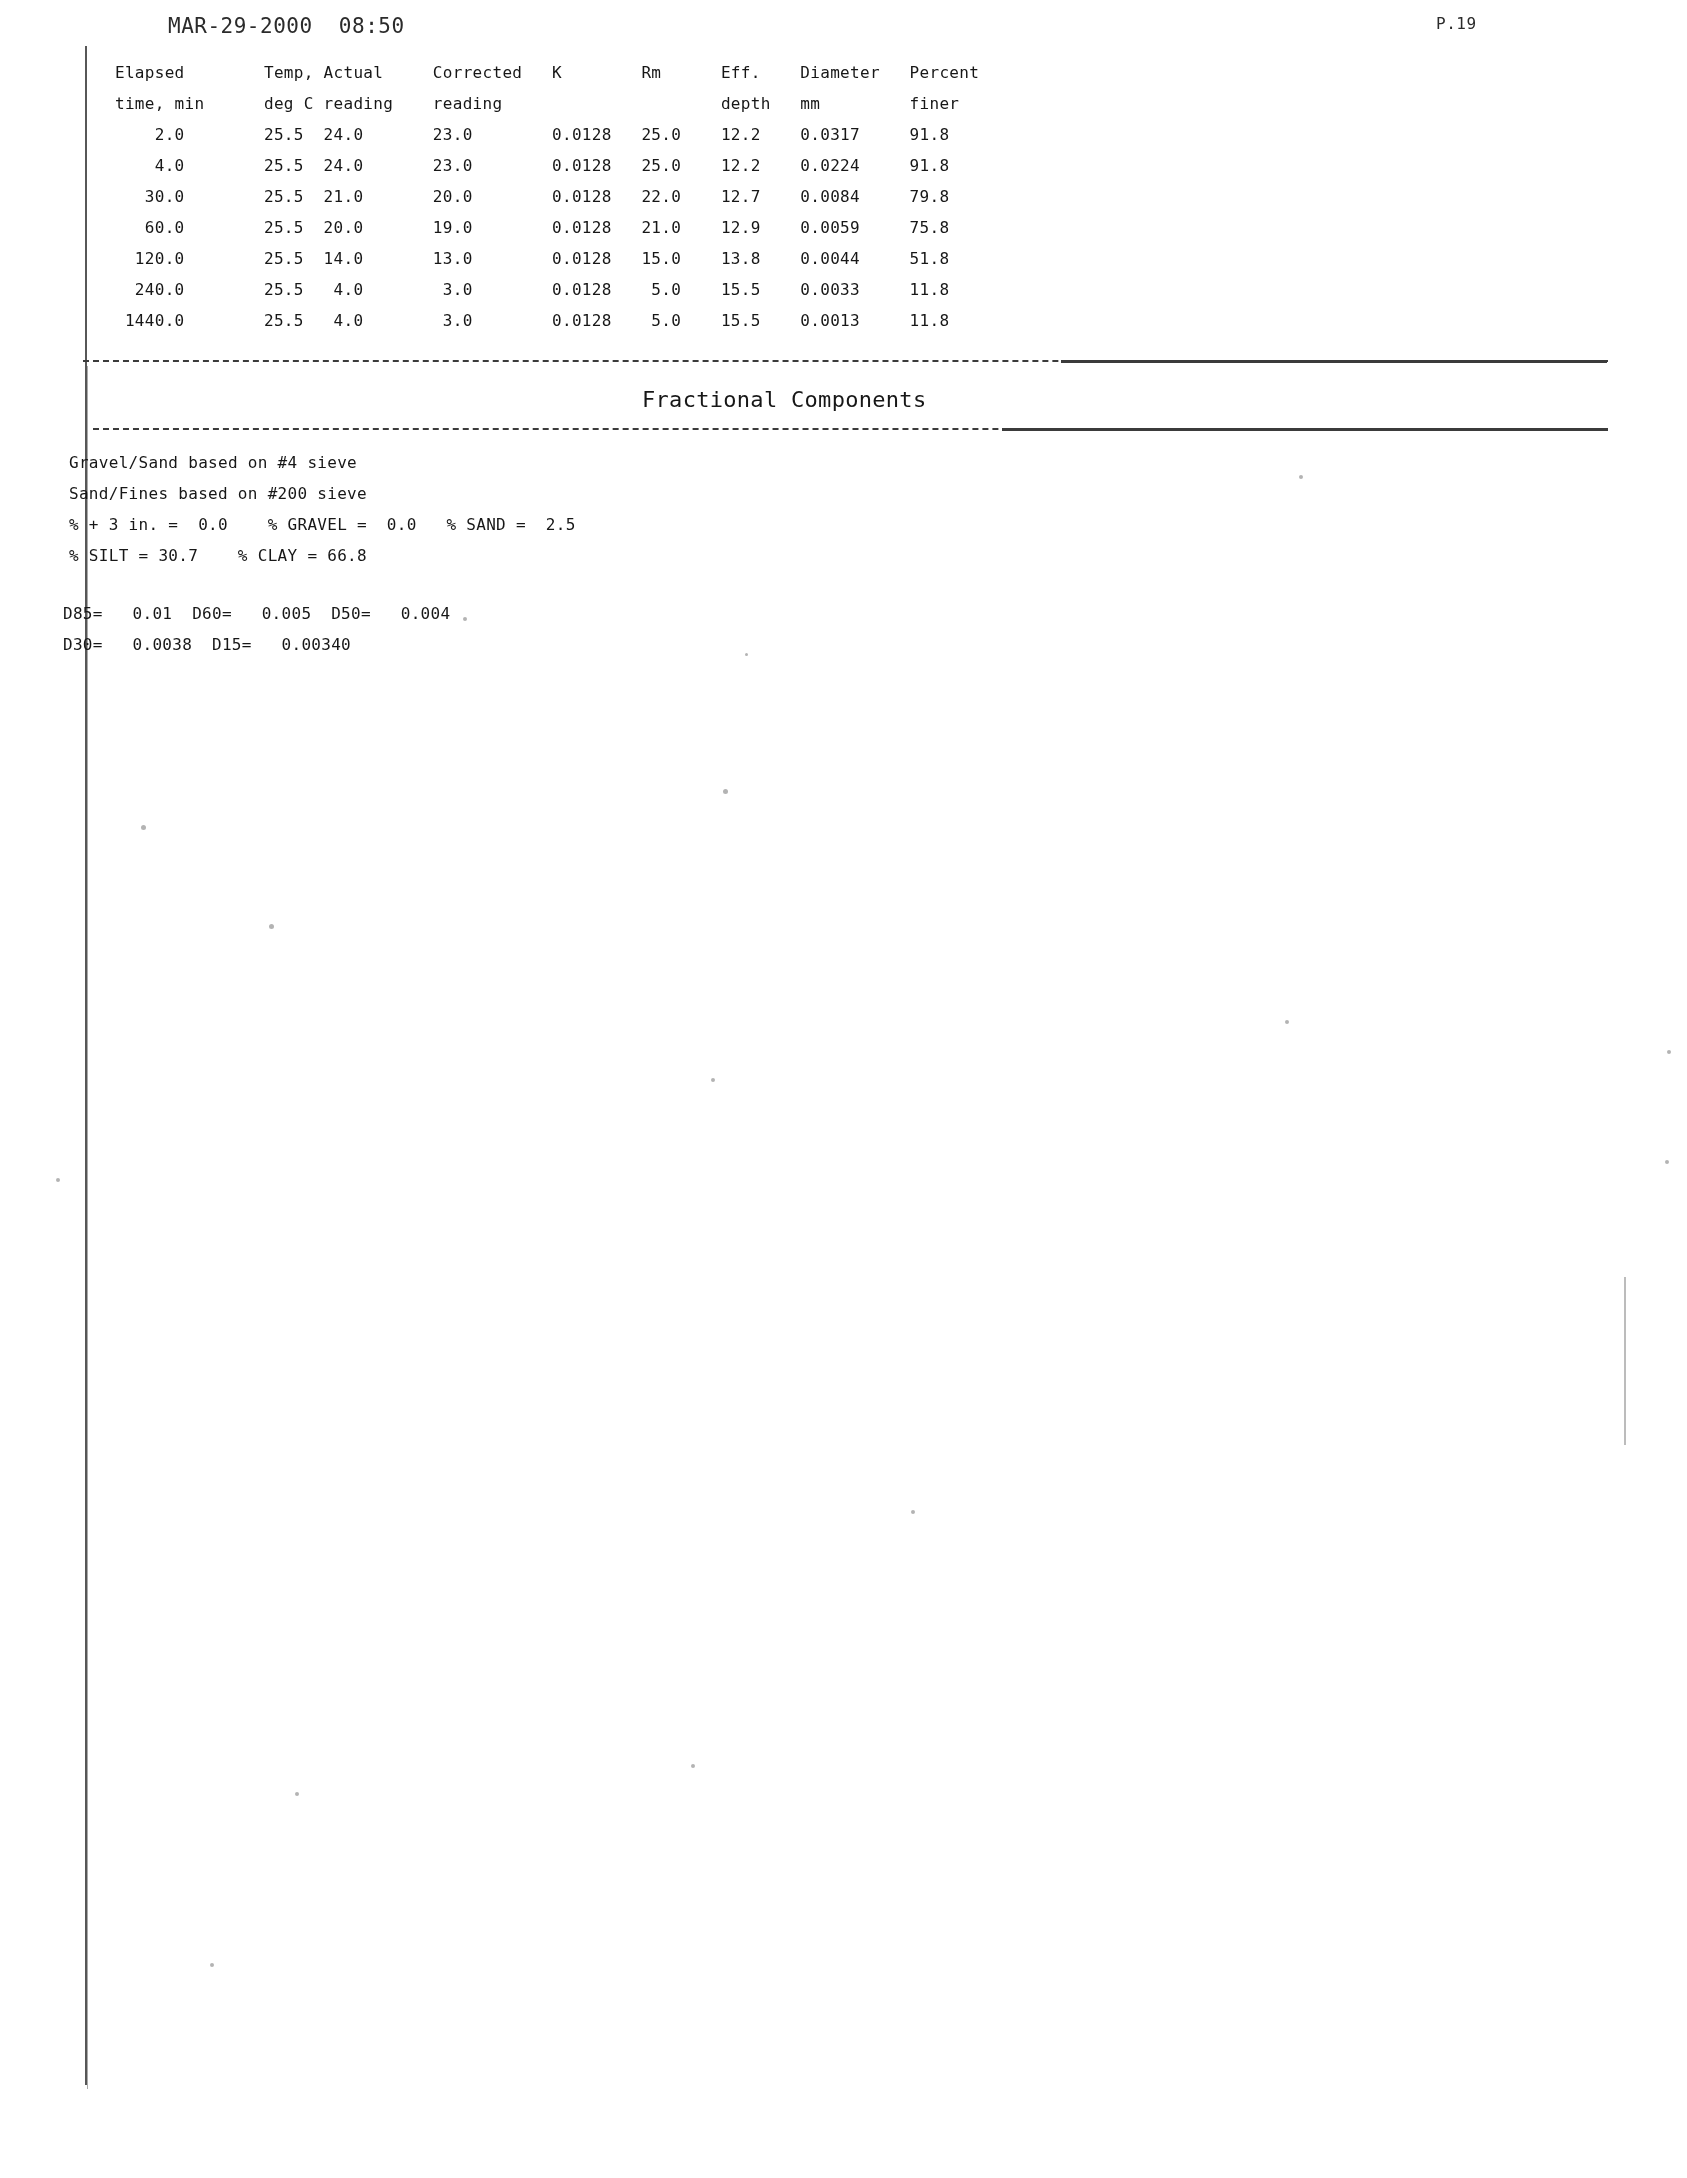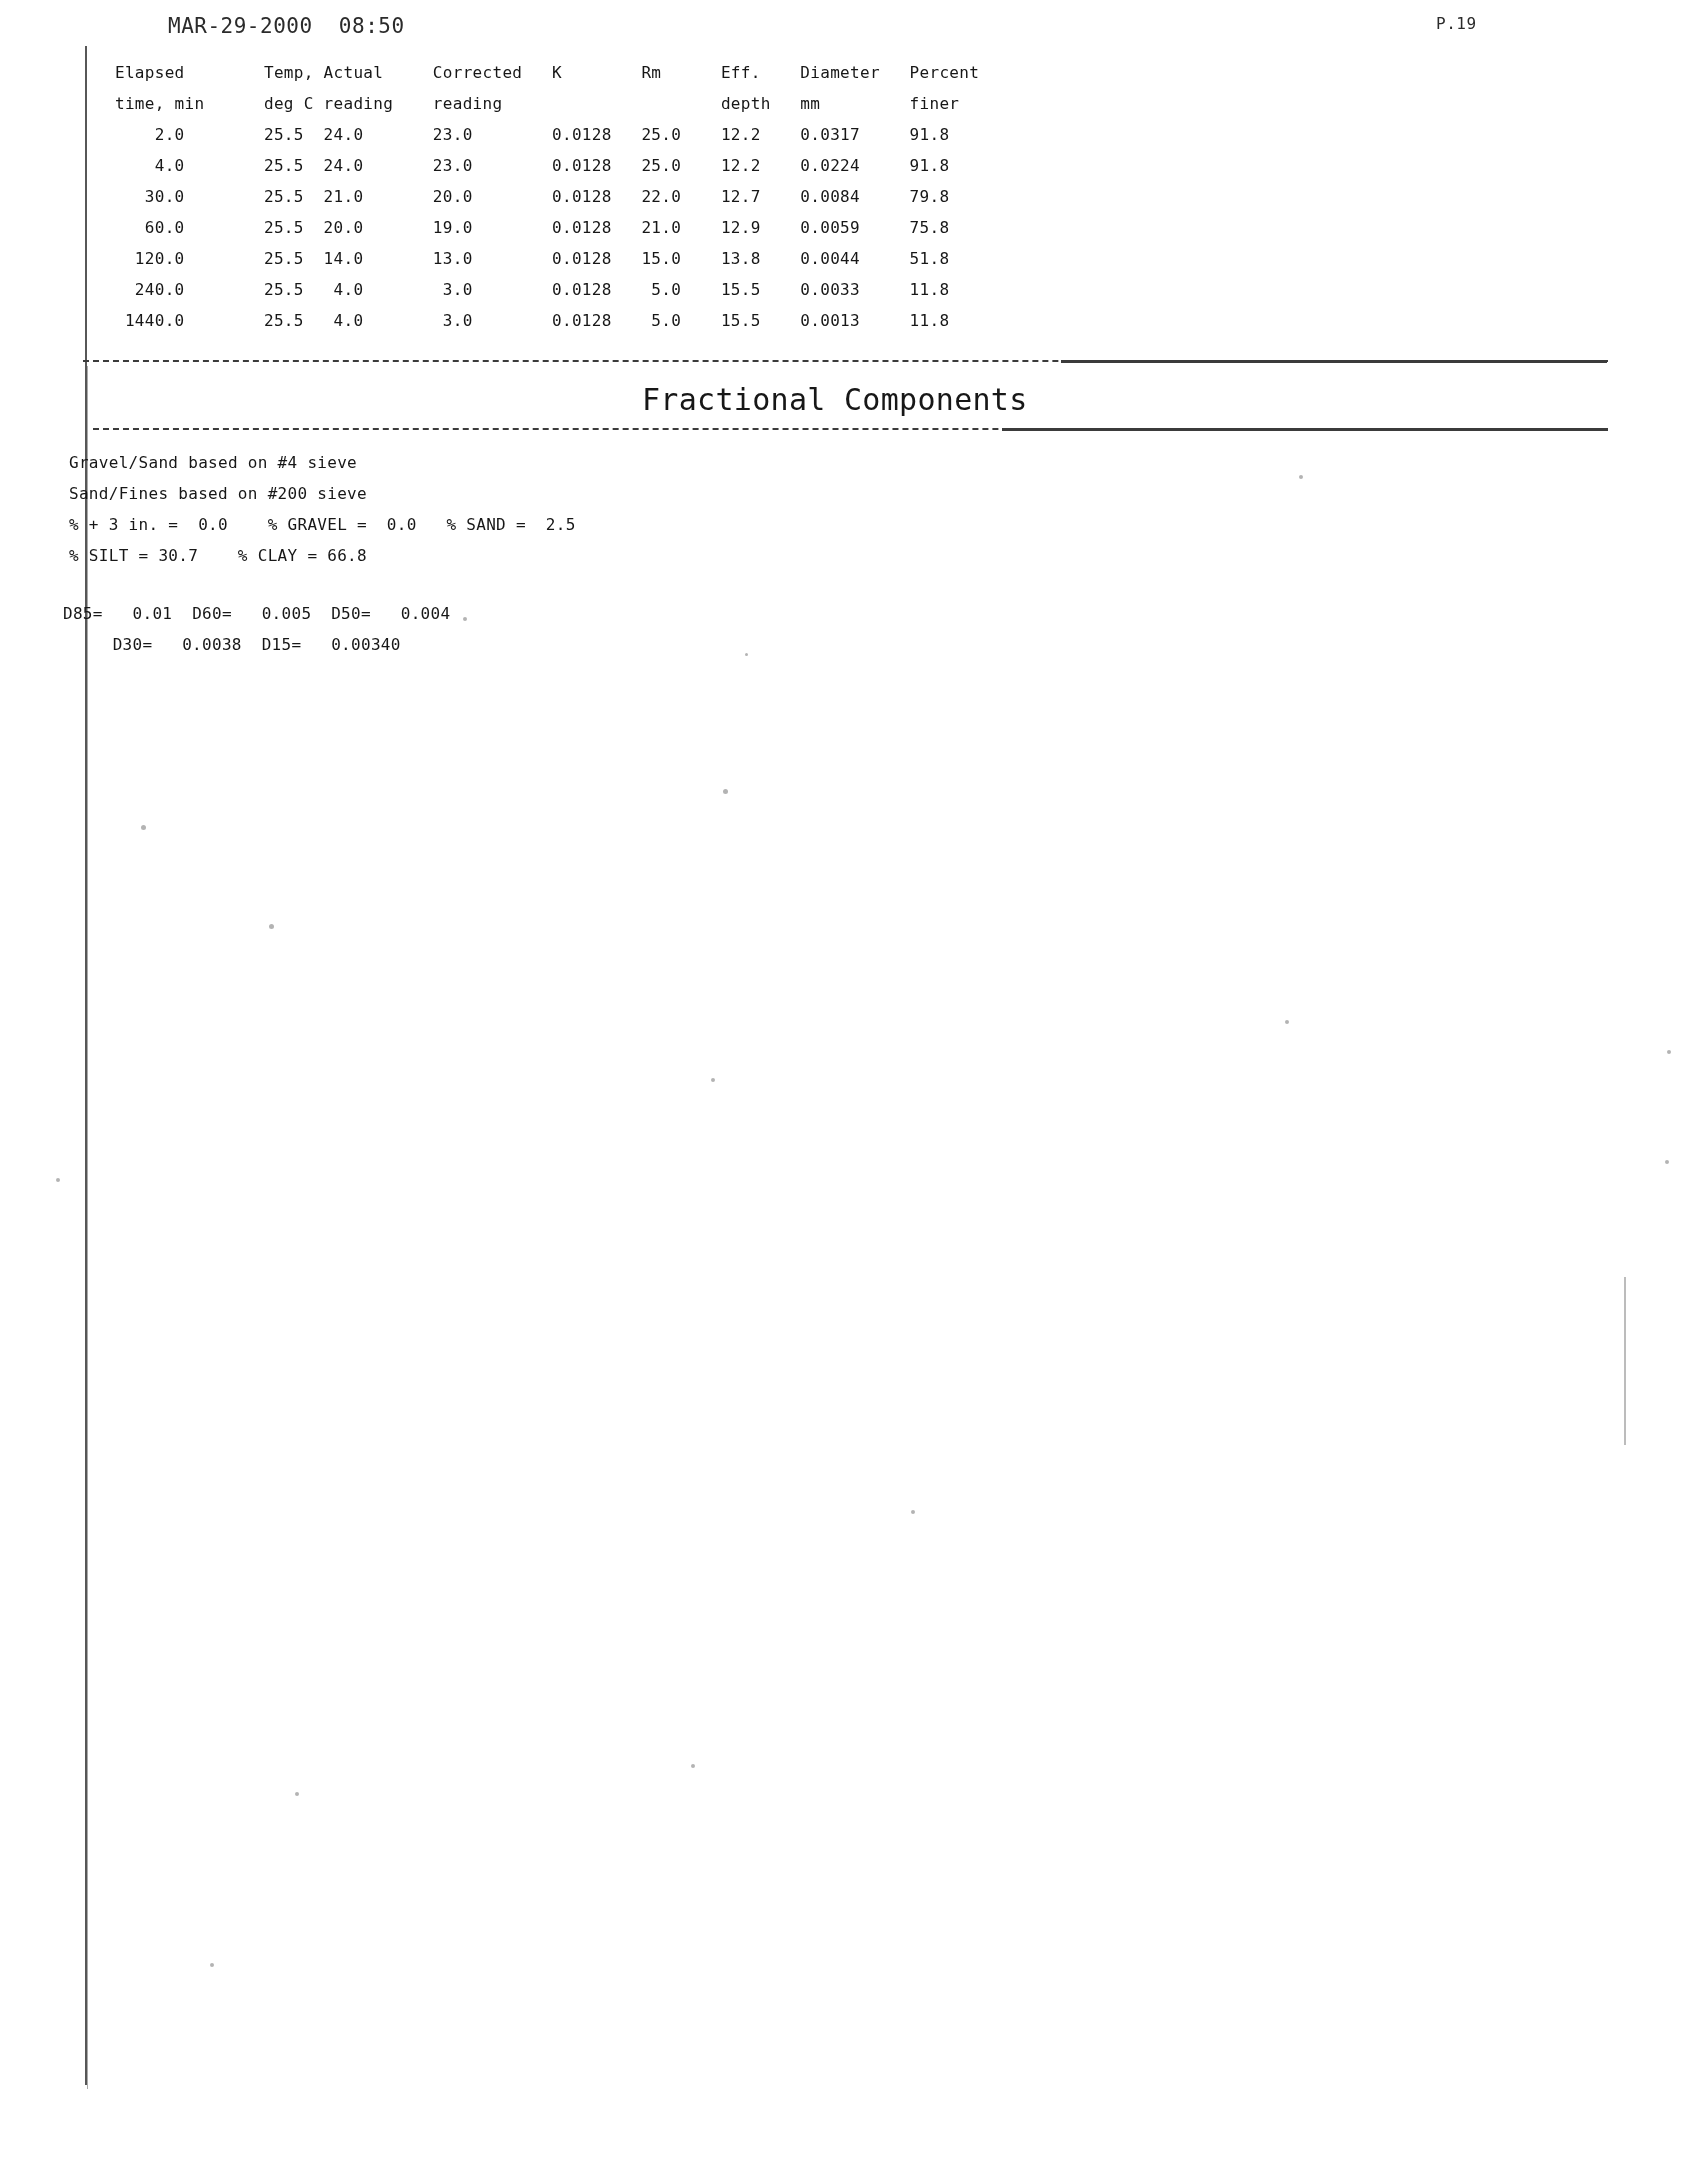--- a/index.html
+++ b/index.html
@@ -119,32 +119,31 @@
   #rule-bottom-solid {
     left: 990px;
     top: 428px;
     width: 606px;
     border-top: 3px solid #3b3b3b;
   }
 
   #fractional-title {
     left: 630px;
     top: 384px;
-    font-size: 30px;
+    font-size: 22px;
   }
 
   #components-block {
     left: 57px;
     top: 447px;
   }
 
   #d-values-block {
     left: 51px;
     top: 598px;
-    text-align: center;
   }
 
   
   .speck {
     position: absolute;
     background: #9a9a9a;
     border-radius: 50%;
     opacity: 0.75;
   }
 </style>

